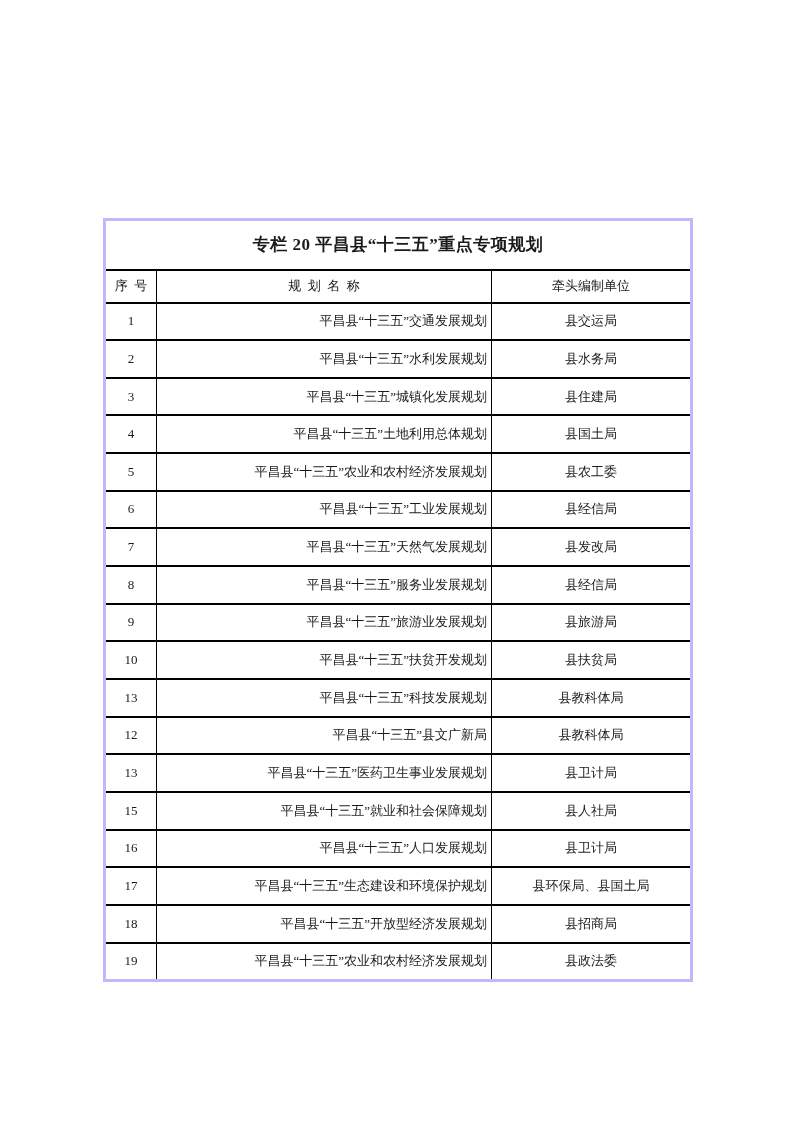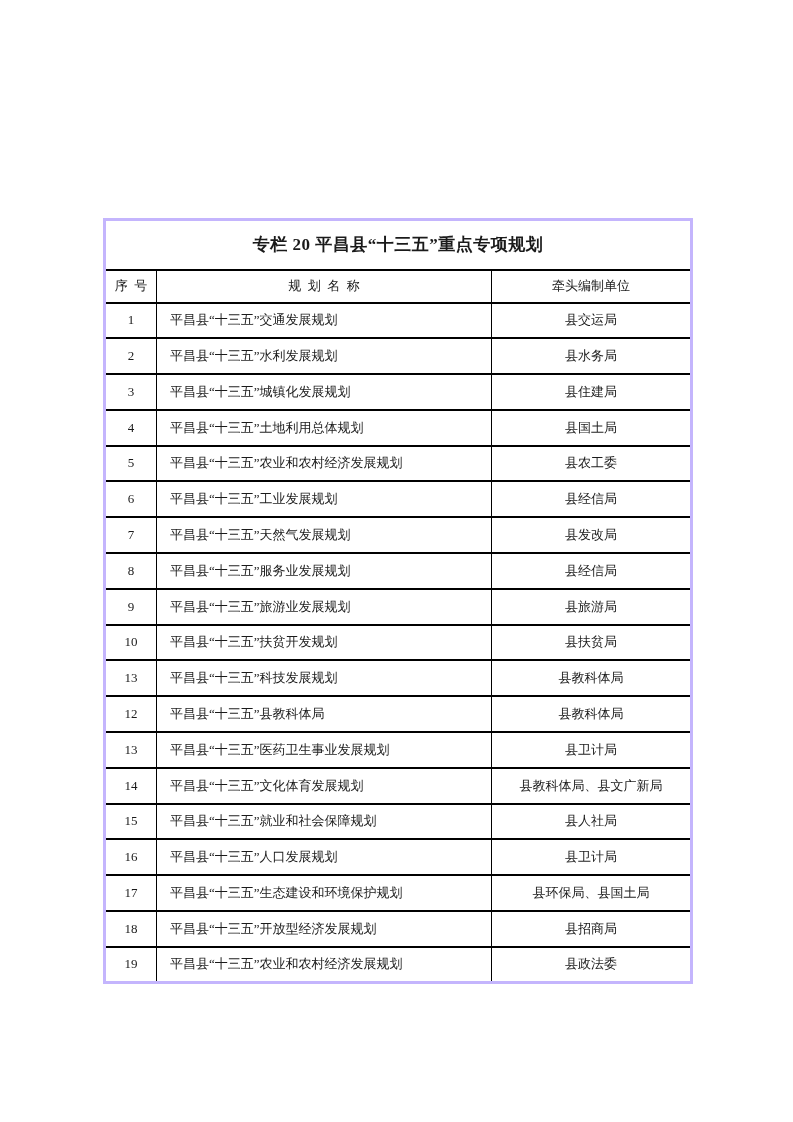--- a/index.html
+++ b/index.html
@@ -56,21 +56,21 @@
   tr.header-row th {
     text-align: center;
   }
   tbody.data-rows tr {
     height: 35.8px;
   }
   td.c-no {
     text-align: center;
   }
   td.c-name {
-    text-align: left;
+    text-align: right;
     padding-left: 13px;
     padding-right: 4px;
     margin-top: 10px;
   }
   td.c-unit {
     text-align: center;
     padding-left: 4px;
     padding-right: 4px;
   }
 </style>
@@ -156,35 +156,30 @@
   </tr>
 
   <tr>
     <td class="c-no">13</td>
     <td class="c-name">平昌县“十三五”科技发展规划</td>
     <td class="c-unit">县教科体局</td>
   </tr>
 
   <tr>
     <td class="c-no">12</td>
-    <td class="c-name">平昌县“十三五”县教科体局</td>
+    <td class="c-name">平昌县“十三五”县文广新局</td>
     <td class="c-unit">县教科体局</td>
   </tr>
 
   <tr>
     <td class="c-no">13</td>
     <td class="c-name">平昌县“十三五”医药卫生事业发展规划</td>
     <td class="c-unit">县卫计局</td>
   </tr>
 
-  <tr>
-    <td class="c-no">14</td>
-    <td class="c-name">平昌县“十三五”文化体育发展规划</td>
-    <td class="c-unit">县教科体局、县文广新局</td>
-  </tr>
 
   <tr>
     <td class="c-no">15</td>
     <td class="c-name">平昌县“十三五”就业和社会保障规划</td>
     <td class="c-unit">县人社局</td>
   </tr>
 
   <tr>
     <td class="c-no">16</td>
     <td class="c-name">平昌县“十三五”人口发展规划</td>

